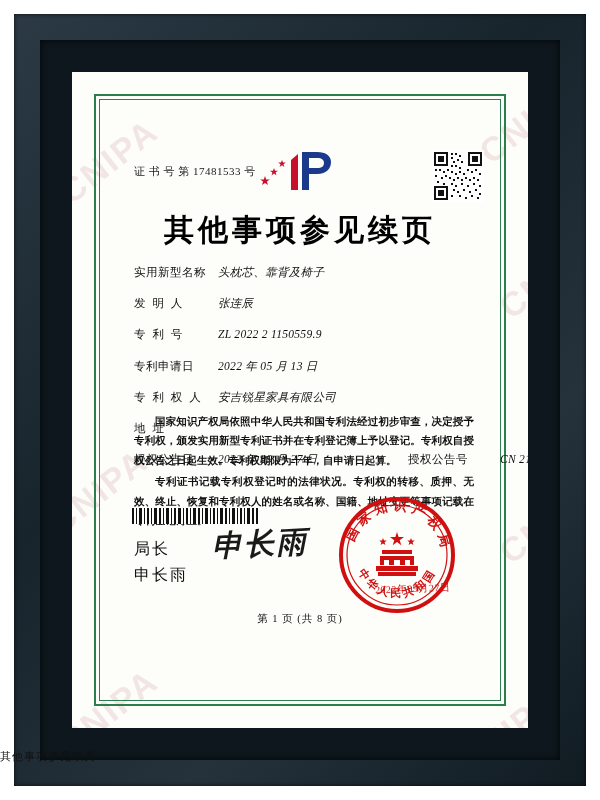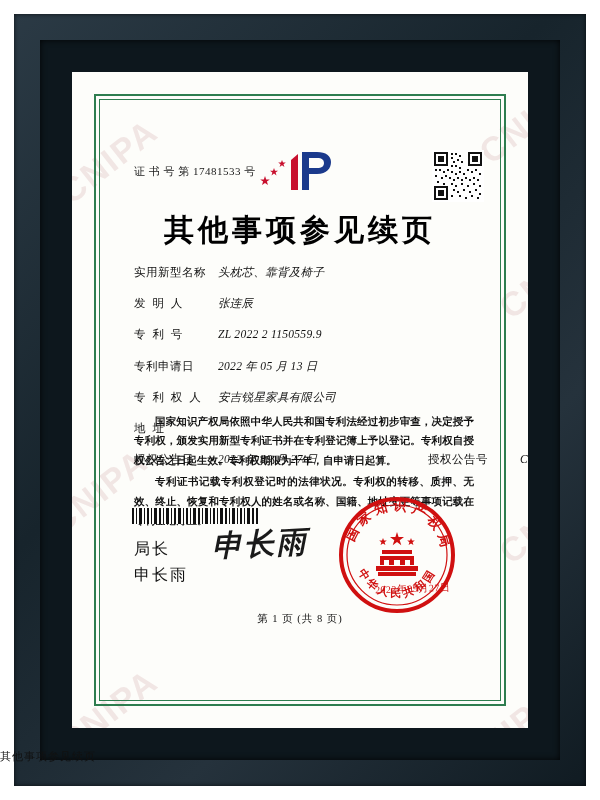--- a/index.html
+++ b/index.html
@@ -163,21 +163,20 @@
     flex: 1;
     color: #111;
     letter-spacing: 0.3px;
     font-style: italic;
   }
   .field-row.two-col .field-value { flex: 0 0 auto; width: 190px; }
   .field-label2 {
     width: 92px;
     flex: 0 0 92px;
     letter-spacing: 0.5px;
-    margin-left: 20px;
   }
 
   .body-text {
     position: absolute;
     left: 22px;
     right: 14px;
     top: 300px;
     font-size: 10.5px;
     line-height: 1.85;
     text-align: justify;

